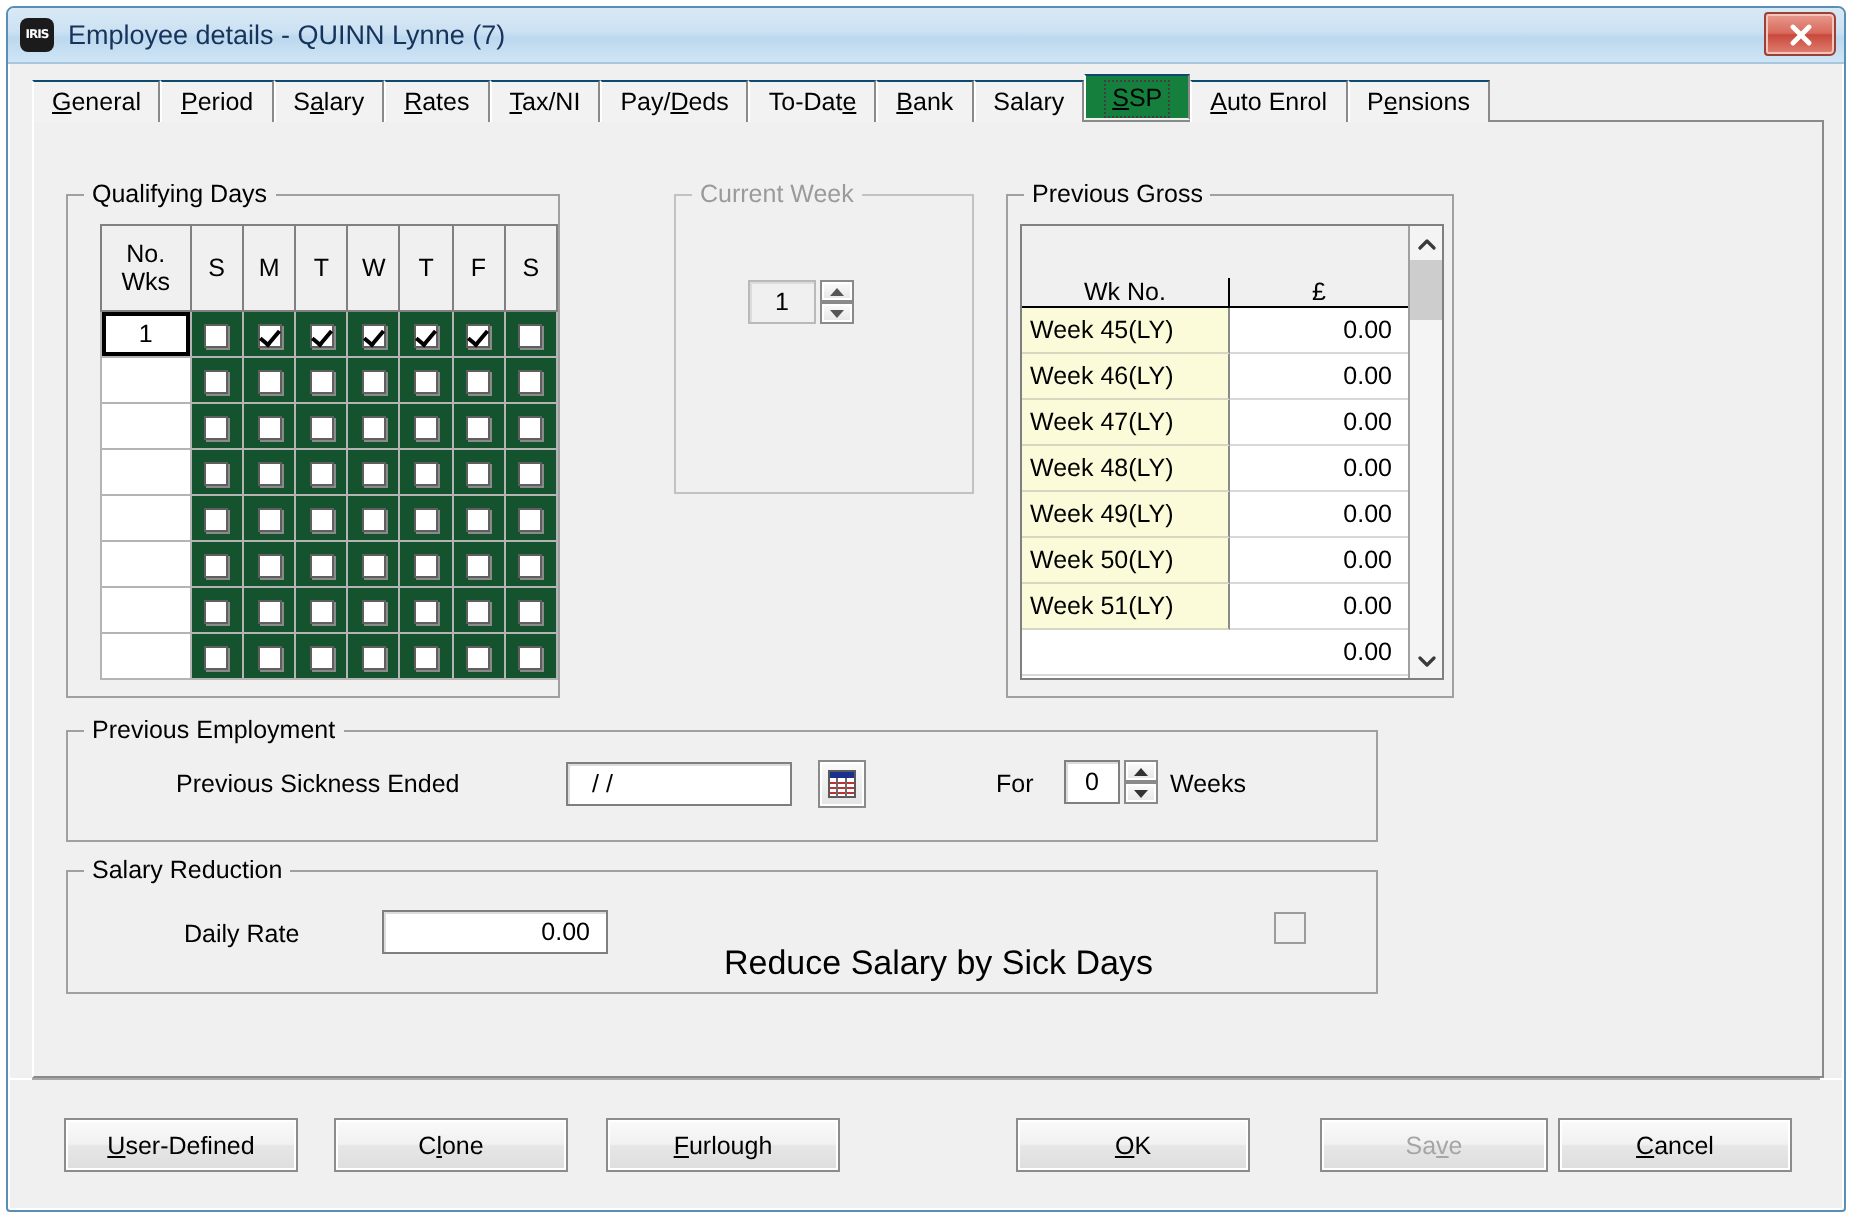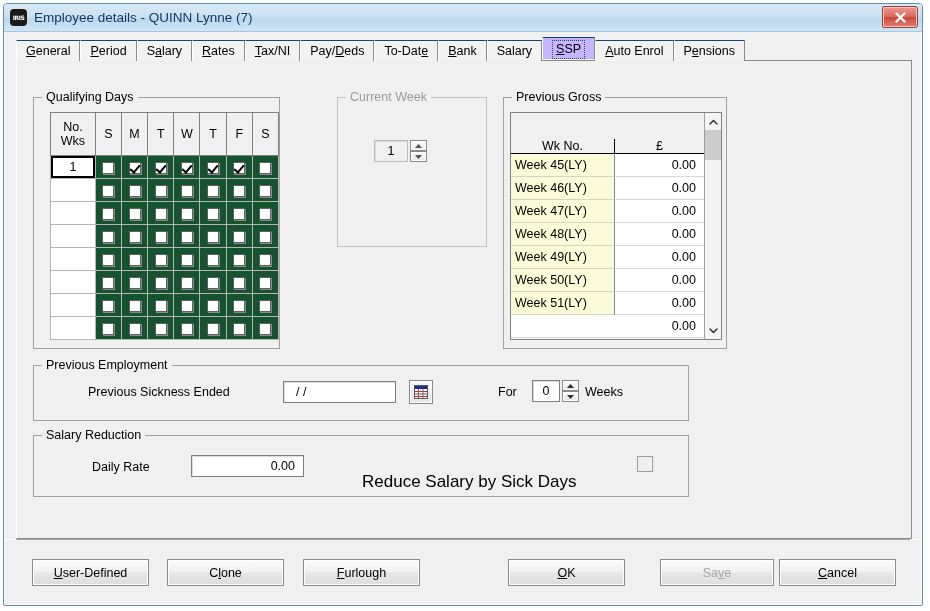--- a/index.html
+++ b/index.html
@@ -93,21 +93,21 @@
     border-top: 1px solid #0c4a6e;
     border-right: 1px solid #8a8a8a;
     box-sizing: border-box;
     white-space: nowrap;
     cursor: default;
     position: relative;
     top: 1px;
     text-align: right;
   }
   .tab.selected {
-    background: #c4b5fd;
+    background: #15803d;
     border-bottom: 1px solid #f0f0f0;
     top: 0;
     height: 23px;
     line-height: 21px;
   }
   .tab.selected .tab-inner {
     border: 1px dotted #404040;
     padding: 0 3px;
     display: inline-block;
     line-height: 17px;

